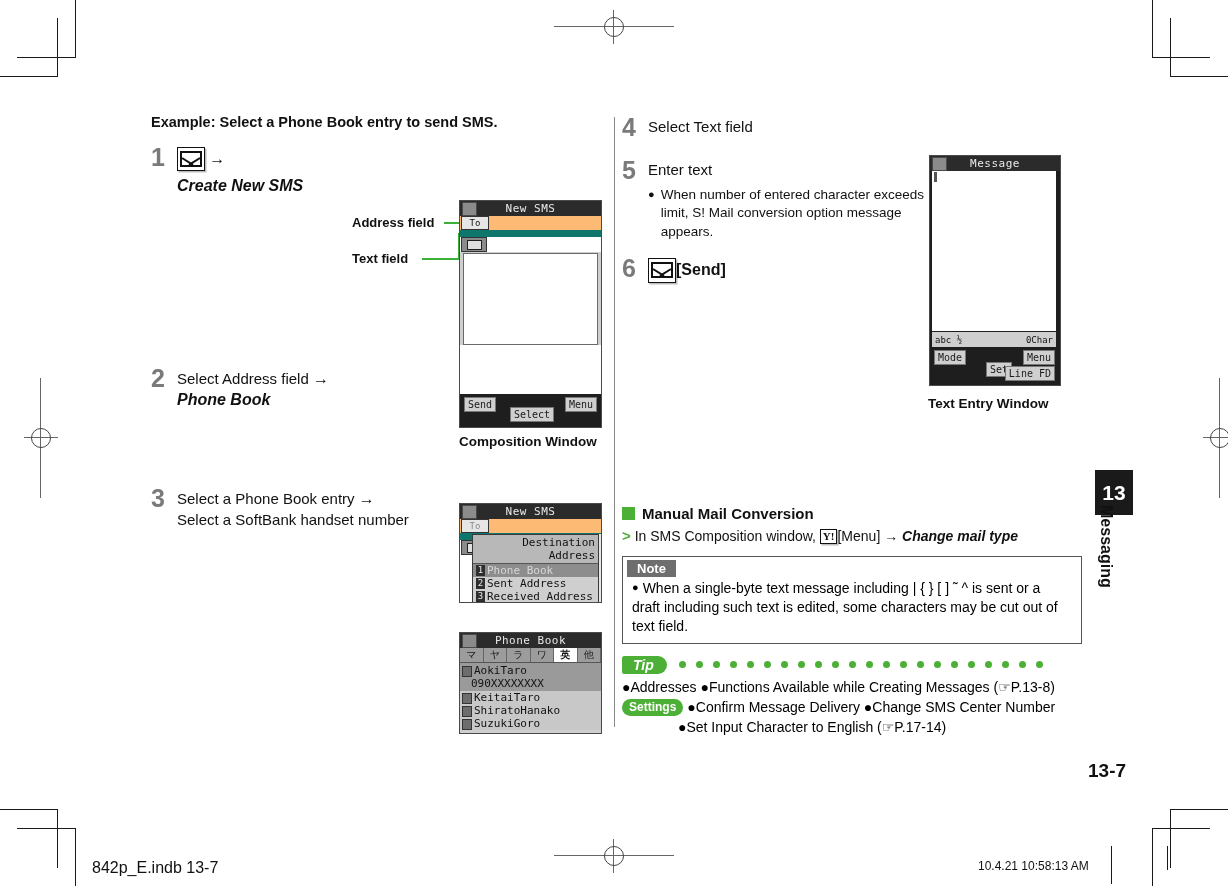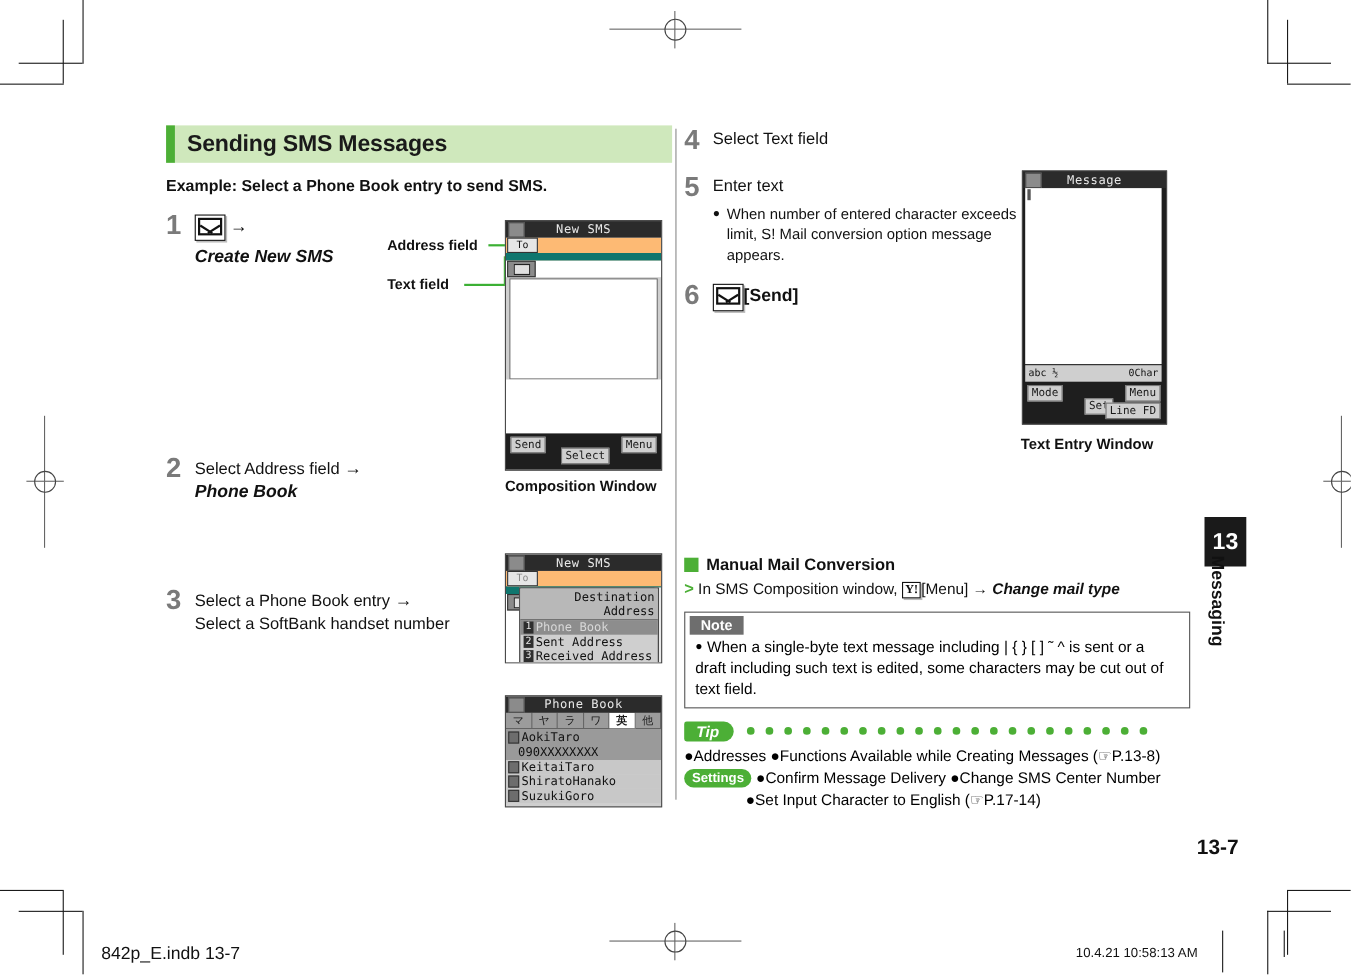--- a/index.html
+++ b/index.html
@@ -172,21 +172,21 @@
   }
 
   
   .tabs-row { height: 14px; background:#9c9c9c; display:flex; border-bottom:1px solid #555; }
   .tabs-row .tb {
     flex:1; font-size:10px; color:#1a1a1a; display:flex; align-items:center;
     justify-content:center; border-right:1px solid #666;
   }
   .tabs-row .tb.act { background:#fff; font-weight:bold; }
   .pb-sel { background:#9a9a9a; }
-  .pb-row { font-size: 11px; padding: 0 2px; display:flex; align-items:center; gap:2px; color:#111;}
+  .pb-row { font-size: 11px; padding: 0 2px; display:flex; align-items:flex-end; gap:2px; color:#111;}
   .pb-row .ic { width:8px; height:9px; background:#6d6d6d; border:1px solid #333; display:inline-block;}
 
   
   .sub-head {
     display:flex; align-items:center; gap:7px; margin-top: 6px; margin-bottom: 3px;
   }
   .sub-head .sq { width: 13px; height: 13px; background:#4caf36; }
   .sub-head .t { font-size: 15px; font-weight: bold; color:#111; }
   .gt-line { font-size: 14px; color:#111; line-height:1.5; }
   .gt-line .gt { color:#4caf36; font-weight:bold; font-size: 15px; }
@@ -283,24 +283,20 @@
   <div class="mark" style="left:1111px; top:846px; width:1px; height:38px;"></div>
   <div class="mark" style="left:1167px; top:846px; width:1px; height:24px;"></div>
 </div>
 
 <div id="page">
 
   <div class="mark" style="left:614px; top:117px; width:1px; height:610px; background:#8a8a8a;"></div>
 
   <div class="col-left">
 
-    <div class="sec-header">
-      <div class="bar"></div>
-      <div class="title">Sending SMS Messages</div>
-    </div>
 
     <div class="example-line">Example: Select a Phone Book entry to send SMS.</div>
 
     <div class="step" style="margin-top:6px;">
       <div class="num">1</div>
       <div class="body">
         <span class="env-box"><span class="env-icon"></span></span>
         <span class="arrow">→</span>
         <div class="ital" style="margin-top:4px;">Create New SMS</div>
       </div>

